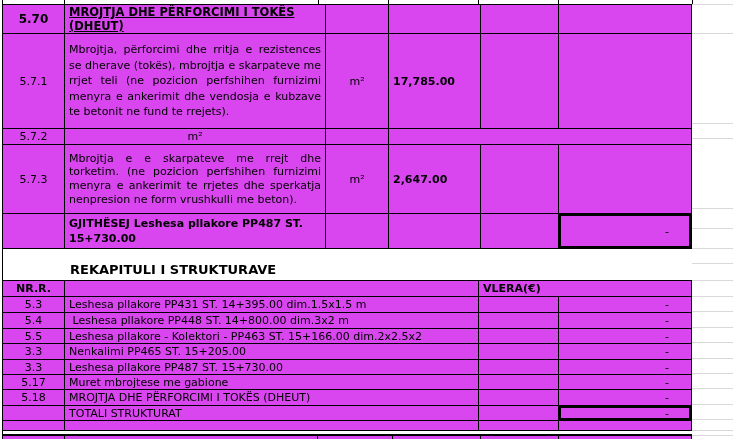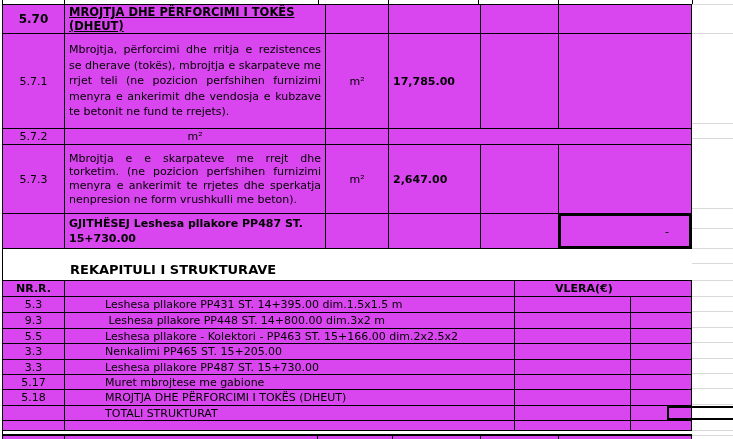--- a/index.html
+++ b/index.html
@@ -7,21 +7,21 @@
   body {
     position:relative; overflow:hidden;
     background:var(--bg,#fff); color:var(--fg,#000);
     font-family:"DejaVu Sans","Liberation Sans",sans-serif;
     font-size:11px;
   }
   .tbl { position:absolute; left:2px; width:690px; background:#d946ef; border:1px solid var(--bd,#000); }
   .row { display:grid; }
   .row + .row { border-top:1px solid var(--bd,#000); }
   .top-cols { grid-template-columns:62px 261px 63px 92px 78px 132px; }
-  .rec-cols { grid-template-columns:62px 414px 80px 132px;gap:36px; }
+  .rec-cols { grid-template-columns:62px 414px 80px 132px; }
   .bot-cols { grid-template-columns:62px 253px 75px 88px 78px 132px; }
   .row > div { border-right:1px solid var(--bd,#000); overflow:hidden; display:flex; align-items:center; min-width:0; }
   .row > div:last-child { border-right:none; }
   .h28{height:28px}.h95{height:95px}.h16{height:16px}.h69{height:69px}.h35{height:35px}
   .h15{height:15px}.h10{height:10px}.h30{height:30px}
   .txt { width:100%; padding:0 4px; }
   .center { text-align:center; }
   .bold { font-weight:bold; }
   .f12 { font-size:12px; }
   .jst { text-align:justify; }
@@ -211,21 +211,21 @@
     <div>
         <span class="txt"></span>
       </div>
     <div class="dash">
         <span class="txt">-</span>
       </div>
   </div>
 
   <div class="row rec-cols h16">
     <div>
-        <span class="txt center">9.3</span>
+        <span class="txt center">5.4</span>
       </div>
     <div>
         <span class="txt pre"> Leshesa pllakore PP448 ST. 14+800.00 dim.3x2 m</span>
       </div>
     <div>
         <span class="txt"></span>
       </div>
     <div class="dash">
         <span class="txt">-</span>
       </div>

